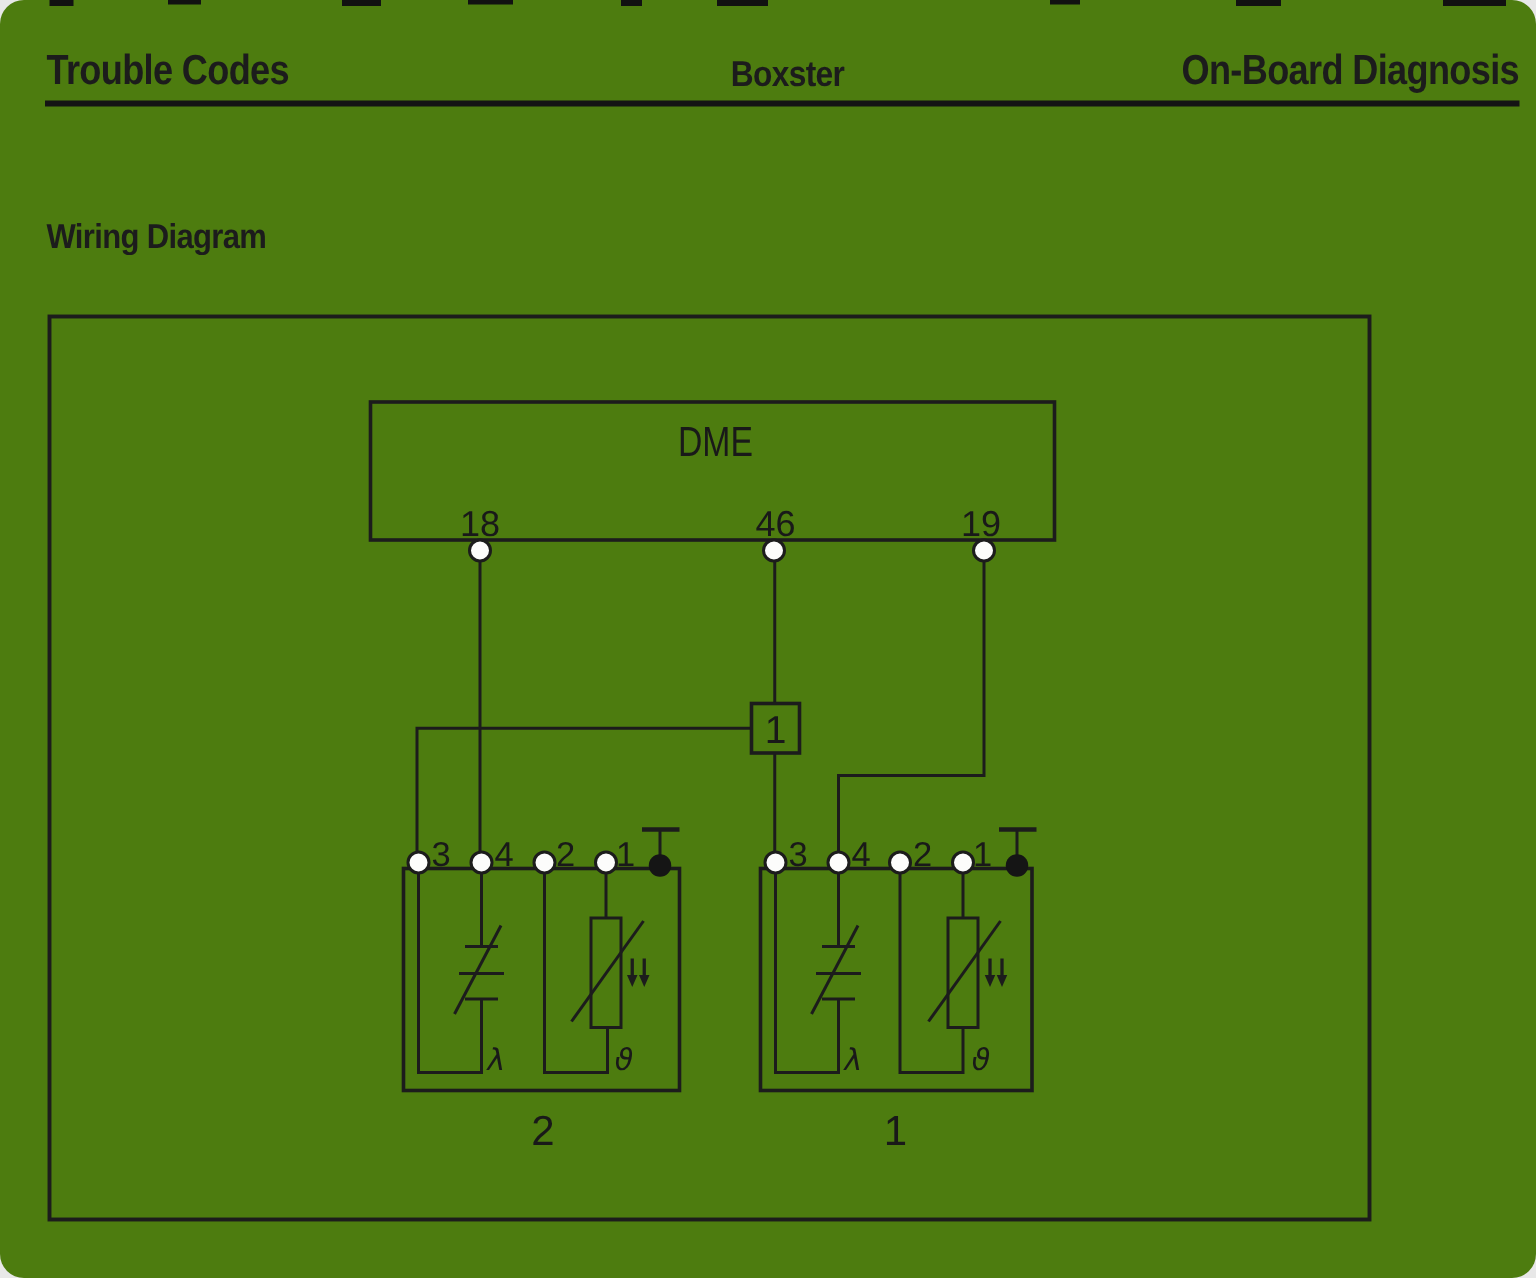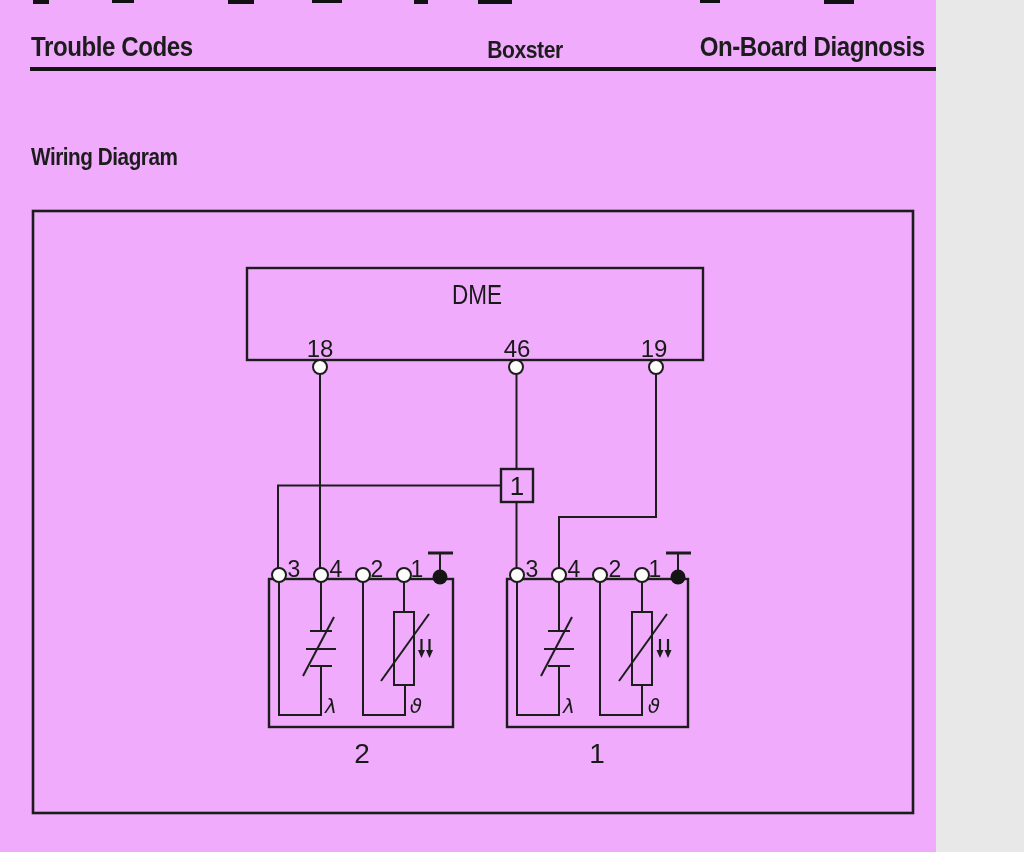--- a/index.html
+++ b/index.html
@@ -1,19 +1,20 @@
 <!DOCTYPE html>
 <html><head>
 <meta charset="utf-8">
 <style>
   html,body { margin:0; padding:0; background:#e8e8e8; }
   .page {
-    position:relative; width:936px; height:852px; overflow:hidden;
-    background:#f0abfc; color:#1c1c1c;
+    position:relative; width:1024px; height:852px; overflow:hidden;
+    background:#4d7c0f; color:#1c1c1c;
     font-family:"Liberation Sans","DejaVu Sans",sans-serif;
+    border-radius:16px;
   }
   .hdr {
     position:absolute; top:33px; font-weight:bold; font-size:28px;
     letter-spacing:-0.5px; white-space:nowrap; line-height:1;
   }
   .hdr-left   { left:31px;  transform:scaleX(0.86); transform-origin:0 0; }
   .hdr-center { left:525px; top:38px; font-size:24px; transform:translateX(-50%) scaleX(0.88); }
   .hdr-right  { right:11px; transform:scaleX(0.86); transform-origin:100% 0; }
   .rule {
     position:absolute; left:30px; top:67px; width:983px; height:4px;

